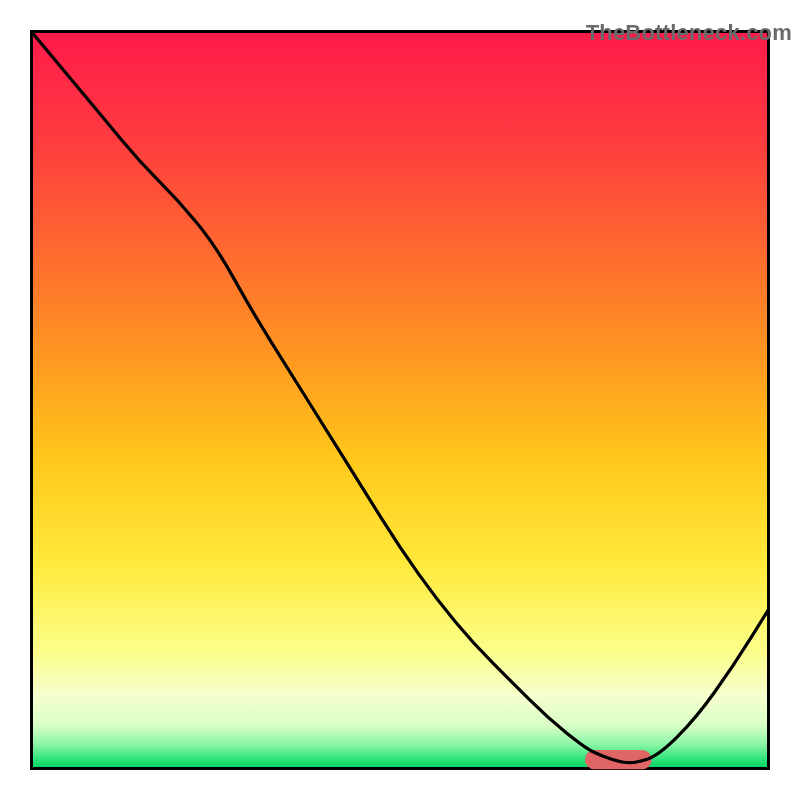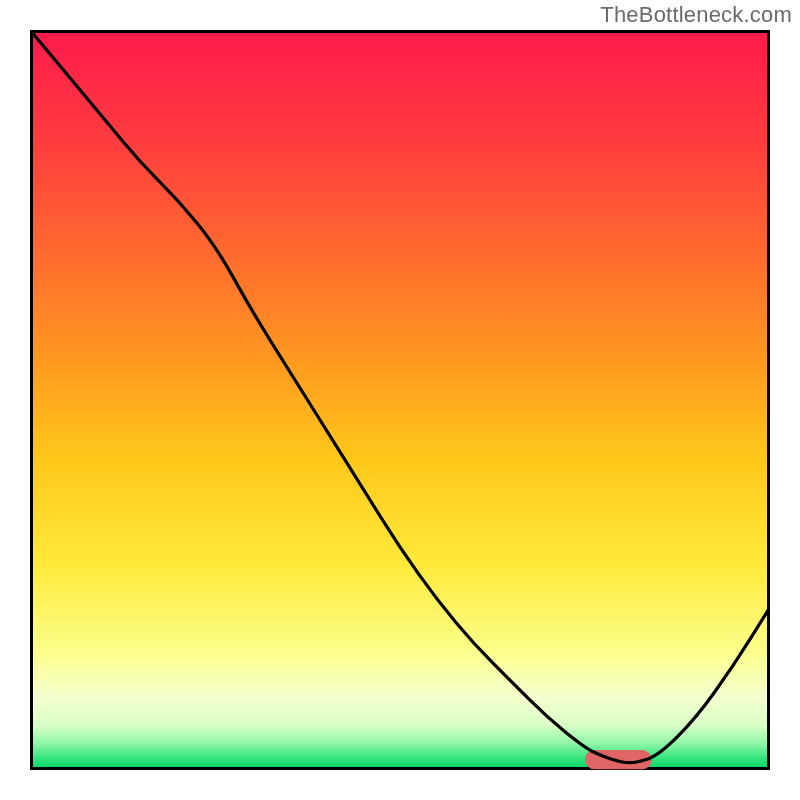--- a/index.html
+++ b/index.html
@@ -11,24 +11,24 @@
     font-family: Arial, Helvetica, sans-serif;
     overflow: hidden;
   }
   .frame {
     position: relative;
     width: 800px;
     height: 800px;
   }
   .watermark {
     position: absolute;
-    top: 2px;
+    top: 20px;
     right: 8px;
     font-size: 22px;
-    font-weight: 400;
+    font-weight: 700;
     color: #6a6a6a;
     letter-spacing: 0.2px;
     z-index: 20;
     user-select: none;
   }
   .plot {
     position: absolute;
     top: 30px;
     left: 30px;
     width: 740px;

